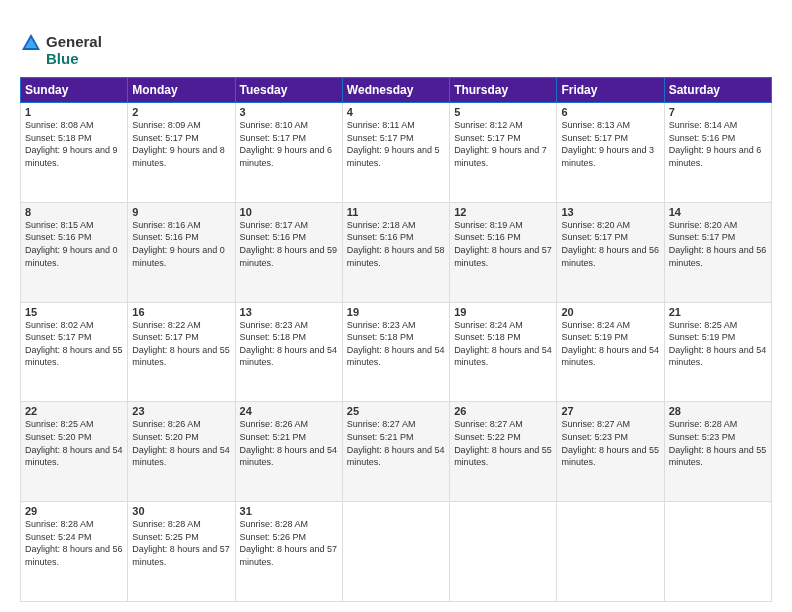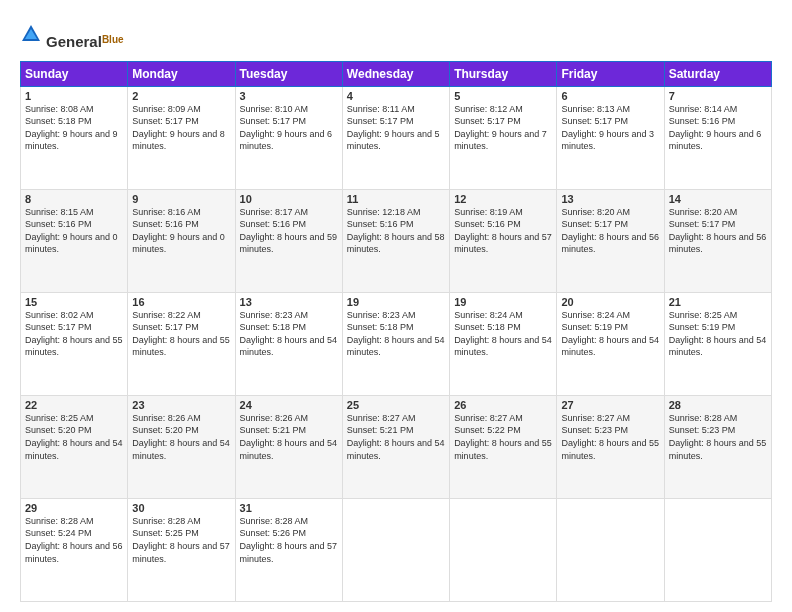--- a/index.html
+++ b/index.html
@@ -22,32 +22,33 @@
       justify-content: space-between;
       align-items: flex-start;
       margin-bottom: 10px;
     }
     .logo {
       display: flex;
       align-items: center;
     }
     .logo-text {
       display: flex;
+      flex-direction: column;
       line-height: 1.1;
       margin-top: 16px;
     }
     .logo-general {
       font-size: 15px;
       font-weight: bold;
       color: #333;
     }
     .logo-blue {
-      font-size: 10px;
+      font-size: 15px;
       font-weight: bold;
-      color: #a16207;
+      color: #0f766e;
     }
     .logo-icon {
       width: 22px;
       height: 22px;
       margin-right: 4px;
     }
     .title-block {
       text-align: right;
     }
     .title-block h1 {
@@ -61,21 +62,21 @@
       color: #555;
     }
     .calendar {
       flex: 1;
       border: 1px solid #ccc;
       border-collapse: collapse;
       width: 100%;
       table-layout: fixed;
     }
     .calendar th {
-      background: #6d28d9;
+      background: #4c1d95;
       color: #fff;
       font-size: 12px;
       font-weight: bold;
       padding: 5px 4px;
       text-align: left;
       border: 1px solid #1a6fcc;
     }
     .calendar td {
       border: 1px solid #ddd;
       vertical-align: top;
@@ -213,21 +214,21 @@
         <span class="day-num">10</span>
         <div class="day-info">
           <span>Sunrise: 8:17 AM</span><br>
           <span>Sunset: 5:16 PM</span><br>
           <span>Daylight: 8 hours and 59 minutes.</span>
         </div>
       </td>
           <td>
         <span class="day-num">11</span>
         <div class="day-info">
-          <span>Sunrise: 12:18 AM</span><br>
+          <span>Sunrise: 2:18 AM</span><br>
           <span>Sunset: 5:16 PM</span><br>
           <span>Daylight: 8 hours and 58 minutes.</span>
         </div>
       </td>
           <td>
         <span class="day-num">12</span>
         <div class="day-info">
           <span>Sunrise: 8:19 AM</span><br>
           <span>Sunset: 5:16 PM</span><br>
           <span>Daylight: 8 hours and 57 minutes.</span>

